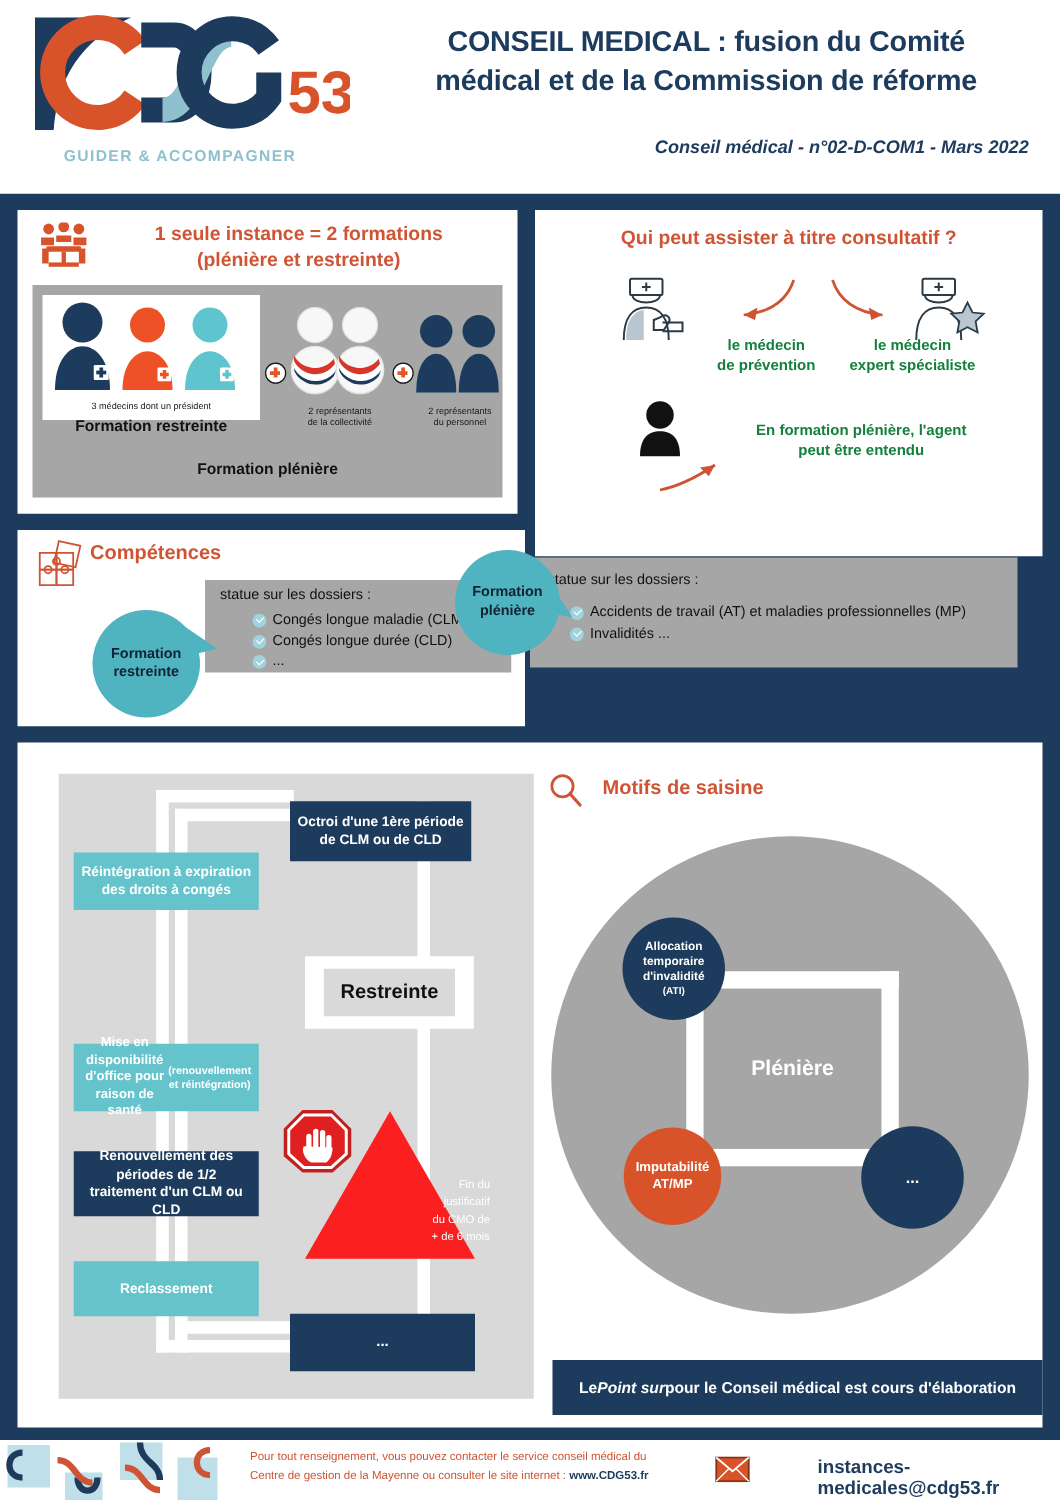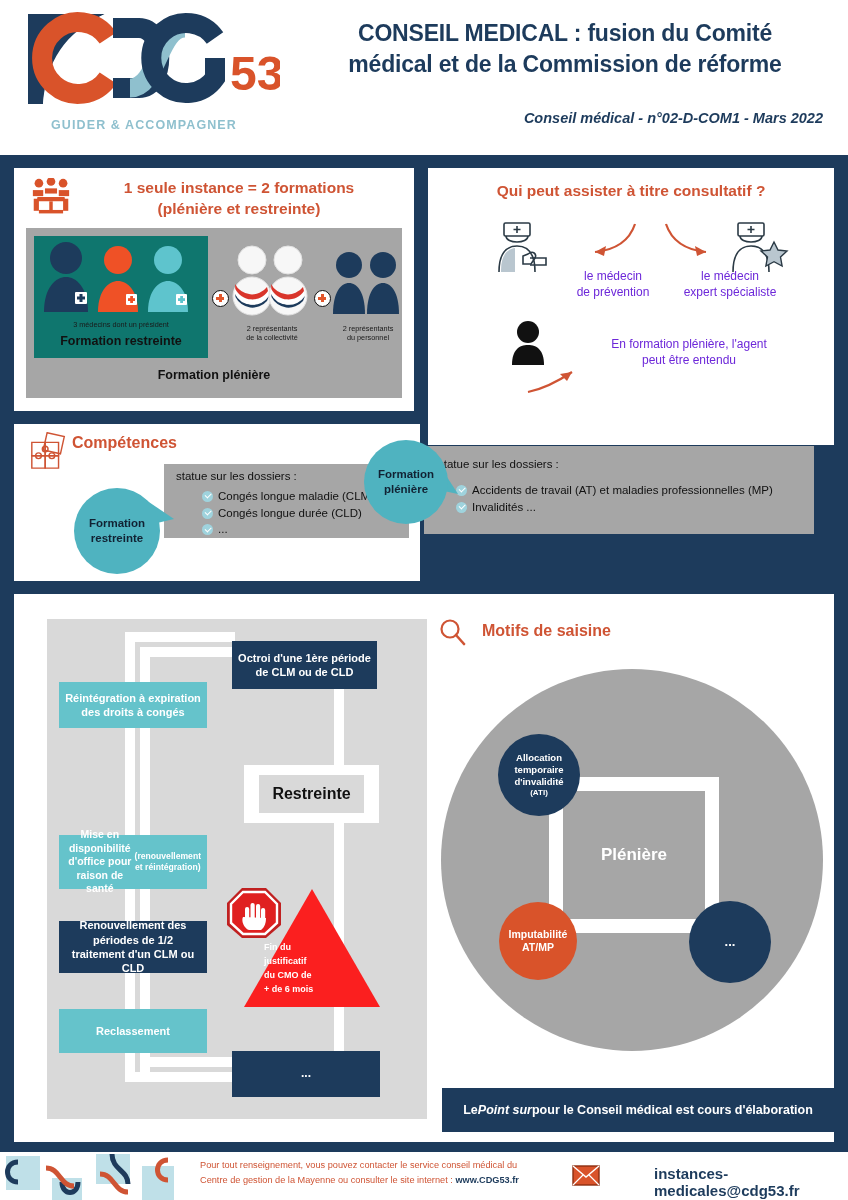--- a/index.html
+++ b/index.html
@@ -34,21 +34,21 @@
   .panel{position:absolute;background:#ffffff;}
 
   
   .p1{left:14px;top:168px;width:400px;height:243px;}
   .p1-title{
     position:absolute;left:60px;top:10px;width:330px;text-align:center;
     color:#cf5434;font-weight:700;font-size:15.5px;line-height:1.35;
   }
   .meeting-icon{position:absolute;left:16px;top:10px;width:42px;height:38px;}
   .p1-stage{position:absolute;left:12px;top:60px;width:376px;height:170px;background:#a6a6a6;}
-  .restreinte-box{position:absolute;left:8px;top:8px;width:174px;height:122px;background:#0f766e;}
+  .restreinte-box{position:absolute;left:8px;top:8px;width:174px;height:100px;background:#ffffff;}
   .cap-small{font-size:7.3px;color:#1a1a1a;text-align:center;line-height:1.25;}
   .cap-bold{font-size:12.5px;font-weight:700;color:#111;text-align:center;}
   .plus-badge{
     position:absolute;width:17px;height:17px;border-radius:50%;
     background:#ffffff;border:1.6px solid #111;box-sizing:border-box;
   }
   .plus-badge::before,.plus-badge::after{
     content:"";position:absolute;background:#e2562b;
   }
   .plus-badge::before{left:3px;top:6.2px;width:8px;height:2.6px;}
@@ -57,21 +57,21 @@
     position:absolute;left:0;top:140px;width:376px;text-align:center;
     font-size:12.5px;font-weight:700;color:#111;
   }
 
   
   .p2{left:428px;top:168px;width:406px;height:277px;}
   .p2-title{
     position:absolute;left:0;top:14px;width:406px;text-align:center;
     color:#cf5434;font-weight:700;font-size:15.5px;
   }
-  .lbl-dark{font-size:12px;font-weight:400;color:#6d28d9;text-align:center;line-height:1.35;}
+  .lbl-dark{font-size:12px;font-weight:700;color:#15803d;text-align:center;line-height:1.35;}
 
   
   .p3{left:14px;top:424px;width:406px;height:157px;}
   .p3-title{position:absolute;left:58px;top:10px;color:#cf5434;font-weight:700;font-size:16px;}
   .puzzle-icon{position:absolute;left:14px;top:5px;width:42px;height:42px;}
   .grey-card{position:absolute;background:#a6a6a6;}
   .gc-head{font-size:11.5px;color:#111;}
   .gc-li{font-size:11.5px;color:#111;line-height:1.45;position:relative;padding-left:16px;}
   .chk{
     position:absolute;left:0;top:3px;width:11px;height:11px;border-radius:50%;
@@ -95,22 +95,22 @@
         justify-content:center;text-align:center;color:#fff;font-weight:700;
         line-height:1.3;padding:4px 6px;}
   .navy{background:#1d3b5c;}
   .teal{background:#65c3cb;}
   .wline{position:absolute;background:#ffffff;}
   .restreinte-tag{
     position:absolute;background:#d9d9d9;display:flex;align-items:center;
     justify-content:center;font-weight:700;font-size:16px;color:#111;
   }
   .tri{position:absolute;width:0;height:0;}
-  .tri-txt{position:absolute;text-align:left;color:#fff;font-size:9px;
-           font-weight:700;line-height:1.55;}
+  .tri-txt{position:absolute;text-align:right;color:#fff;font-size:9px;
+           font-weight:400;line-height:1.55;}
   .stop-sign{position:absolute;}
 
   
   .motifs-title{position:absolute;left:468px;top:28px;color:#cf5434;font-weight:700;font-size:16px;}
   .loupe{position:absolute;left:425px;top:24px;width:28px;height:28px;}
   .big-circle{position:absolute;left:427px;top:75px;width:382px;height:382px;
               border-radius:50%;background:#a6a6a6;}
   .sq-frame{position:absolute;background:#ffffff;}
   .inner-sq{position:absolute;background:#a6a6a6;display:flex;align-items:center;
             justify-content:center;color:#fff;font-size:17px;font-weight:700;}

